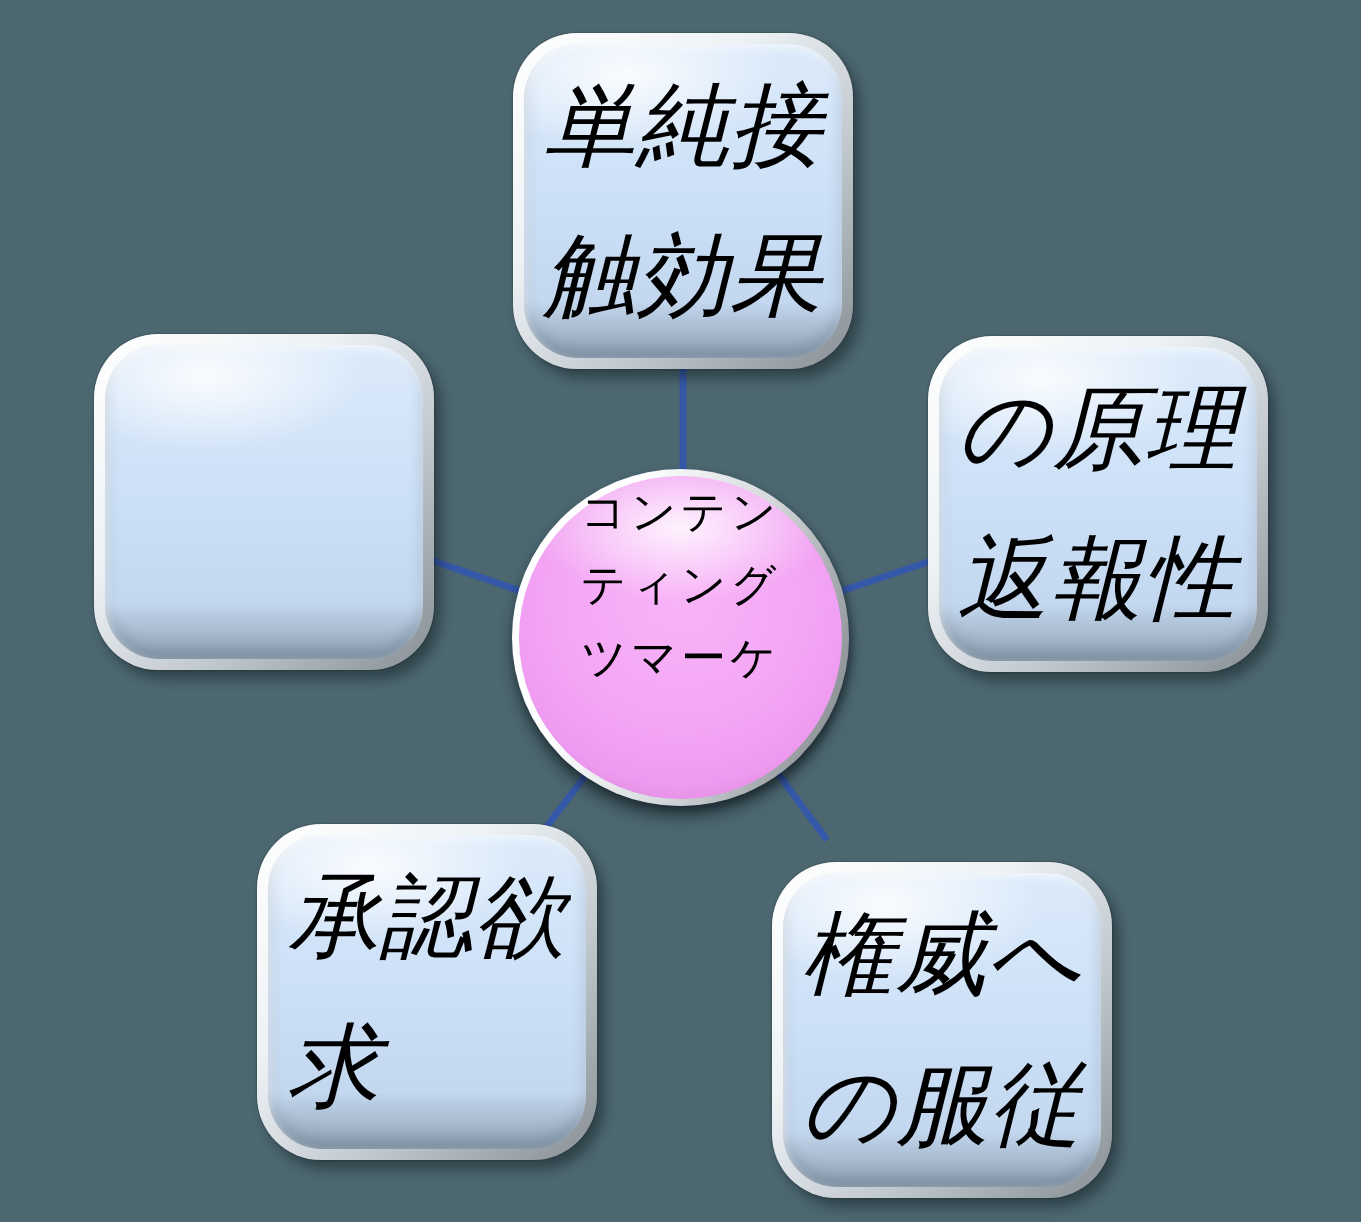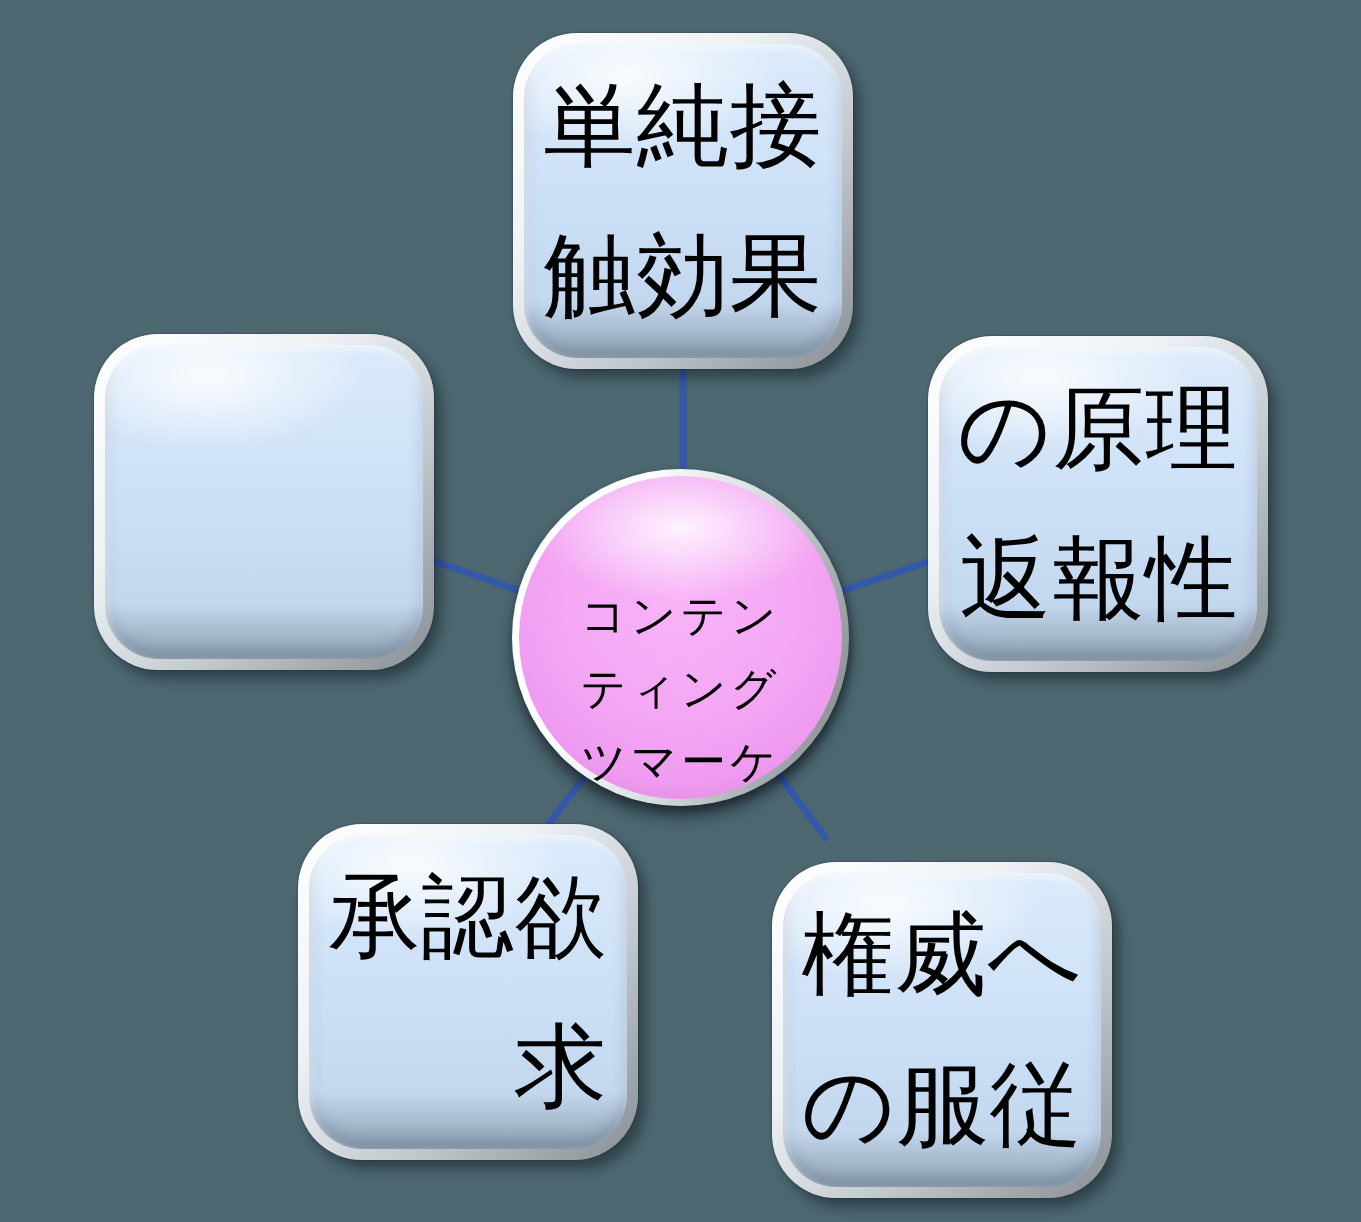--- a/index.html
+++ b/index.html
@@ -51,29 +51,30 @@
     justify-content: center;
     background:
       radial-gradient(ellipse 70% 35% at 32% 10%, rgba(255,255,255,0.85), rgba(255,255,255,0) 70%),
       linear-gradient(180deg, #dcebfb 0%, var(--node-fill, #cbdff6) 52%, #c3d7ee 82%, #8fa1b2 100%);
     box-shadow: inset 0 -9px 14px rgba(70,90,110,0.30), inset 2px 3px 8px rgba(255,255,255,0.85);
   }
   .node-text {
     color: var(--node-text, #000000);
     font-size: 92px;
     line-height: 150px;
-    text-align: right;
+    text-align: left;
     letter-spacing: 1px;
+    font-style: italic;
   }
   .node-line { display: block; }
 
   .pos-top          { left: 513px; top: 33px;  }
   .pos-left         { left: 94px;  top: 334px; }
   .pos-right        { left: 928px; top: 336px; }
-  .pos-bottom-left  { left: 257px; top: 824px; margin-left: 41px; }
+  .pos-bottom-left  { left: 257px; top: 824px; }
   .pos-bottom-right { left: 772px; top: 862px; }
 
   
   .hub {
     position: absolute;
     left: 512px;
     top: 469px;
     width: 337px;
     height: 337px;
     border-radius: 50%;
@@ -83,21 +84,21 @@
     box-shadow: 0 11px 14px rgba(10,16,22,0.5), 3px 4px 7px rgba(10,16,22,0.35);
     z-index: 3;
   }
   .hub-inner {
     width: 100%;
     height: 100%;
     border-radius: 50%;
     display: flex;
     flex-direction: column;
     align-items: center;
-    justify-content: flex-end;
+    justify-content: flex-start;
     background:
       radial-gradient(ellipse 60% 30% at 50% 16%, rgba(255,255,255,0.85) 0%, rgba(255,255,255,0) 75%),
       radial-gradient(circle at 50% 38%, #f8b4f8 0%, var(--center-fill, #f3a5f4) 52%, #ee9af0 72%, #d887d7 89%, #a56ca2 100%);
   }
   .hub-text {
     color: var(--center-text, #000000);
     font-size: 45px;
     line-height: 73px;
     letter-spacing: 4px;
     text-align: center;

